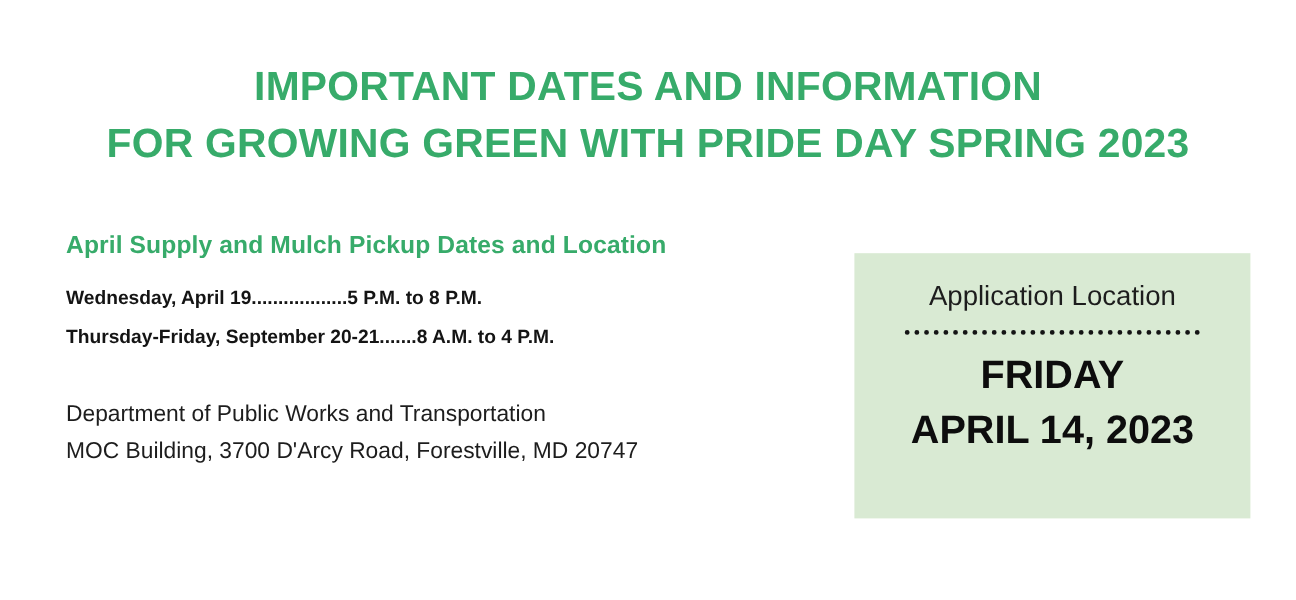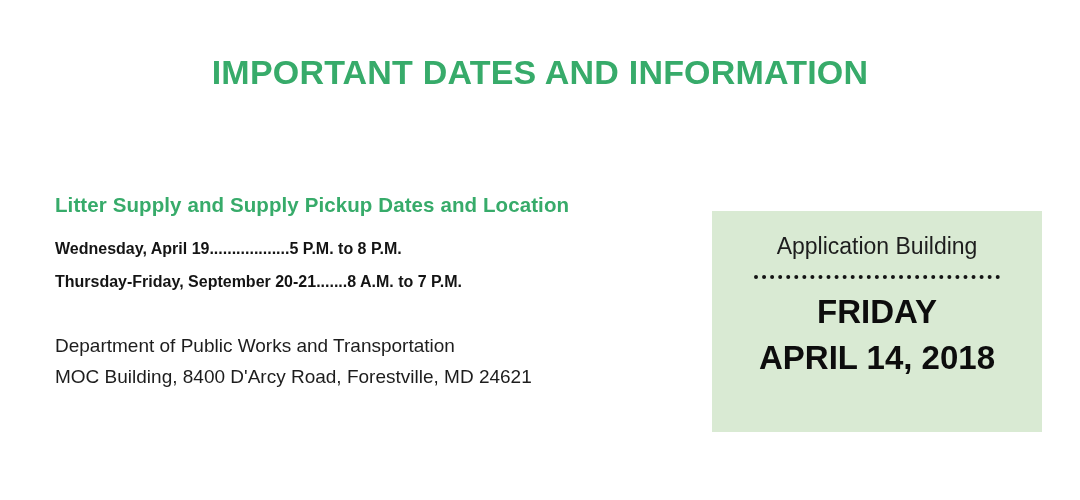--- a/index.html
+++ b/index.html
@@ -107,38 +107,39 @@
     white-space: nowrap;
   }
 </style>
 </head>
 <body>
 
 <div class="page">
 
   <div class="heading">
     <span class="line">IMPORTANT DATES AND INFORMATION</span>
+    <span class="line">FOR GROWING GREEN WITH PRIDE DAY SPRING 2023</span>
   </div>
 
   <div class="left-col">
-    <div class="subhead">Litter Supply and Supply Pickup Dates and Location</div>
+    <div class="subhead">April Supply and Mulch Pickup Dates and Location</div>
 
     <div class="sched-row">
       <span>Wednesday, April 19</span><span class="dots">..................</span><span>5 P.M. to 8 P.M.</span>
     </div>
     <div class="sched-row">
-      <span>Thursday-Friday, September 20-21</span><span class="dots">.......</span><span>8 A.M. to 7 P.M.</span>
+      <span>Thursday-Friday, September 20-21</span><span class="dots">.......</span><span>8 A.M. to 4 P.M.</span>
     </div>
 
     <div class="addr">
       <div>Department of Public Works and Transportation</div>
-      <div>MOC Building, 8400 D'Arcy Road, Forestville, MD 24621</div>
+      <div>MOC Building, 3700 D'Arcy Road, Forestville, MD 20747</div>
     </div>
   </div>
 
   <div class="deadline">
-    <div class="deadline-label">Application Building</div>
+    <div class="deadline-label">Application Location</div>
     <div class="dotted-rule"></div>
     <div class="deadline-day">FRIDAY</div>
-    <div class="deadline-date">APRIL 14, 2018</div>
+    <div class="deadline-date">APRIL 14, 2023</div>
   </div>
 
 </div>
 
 </body></html>

